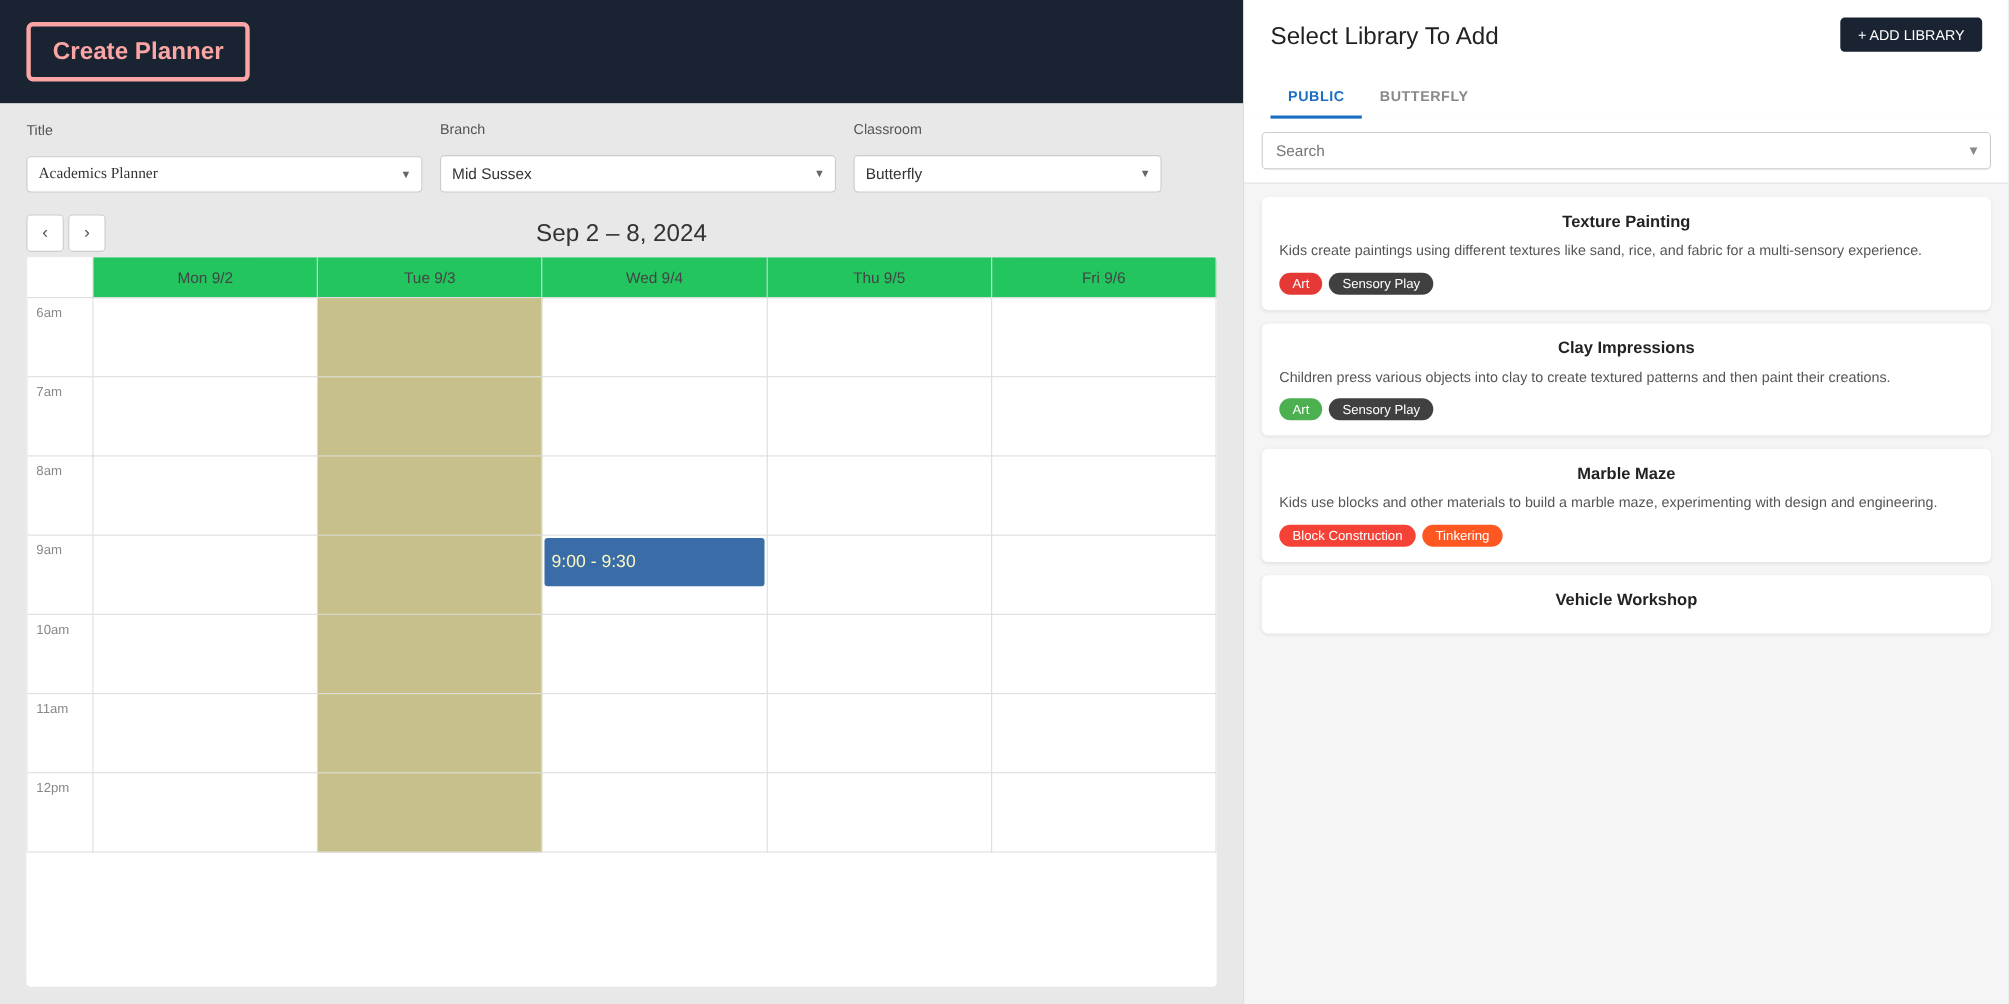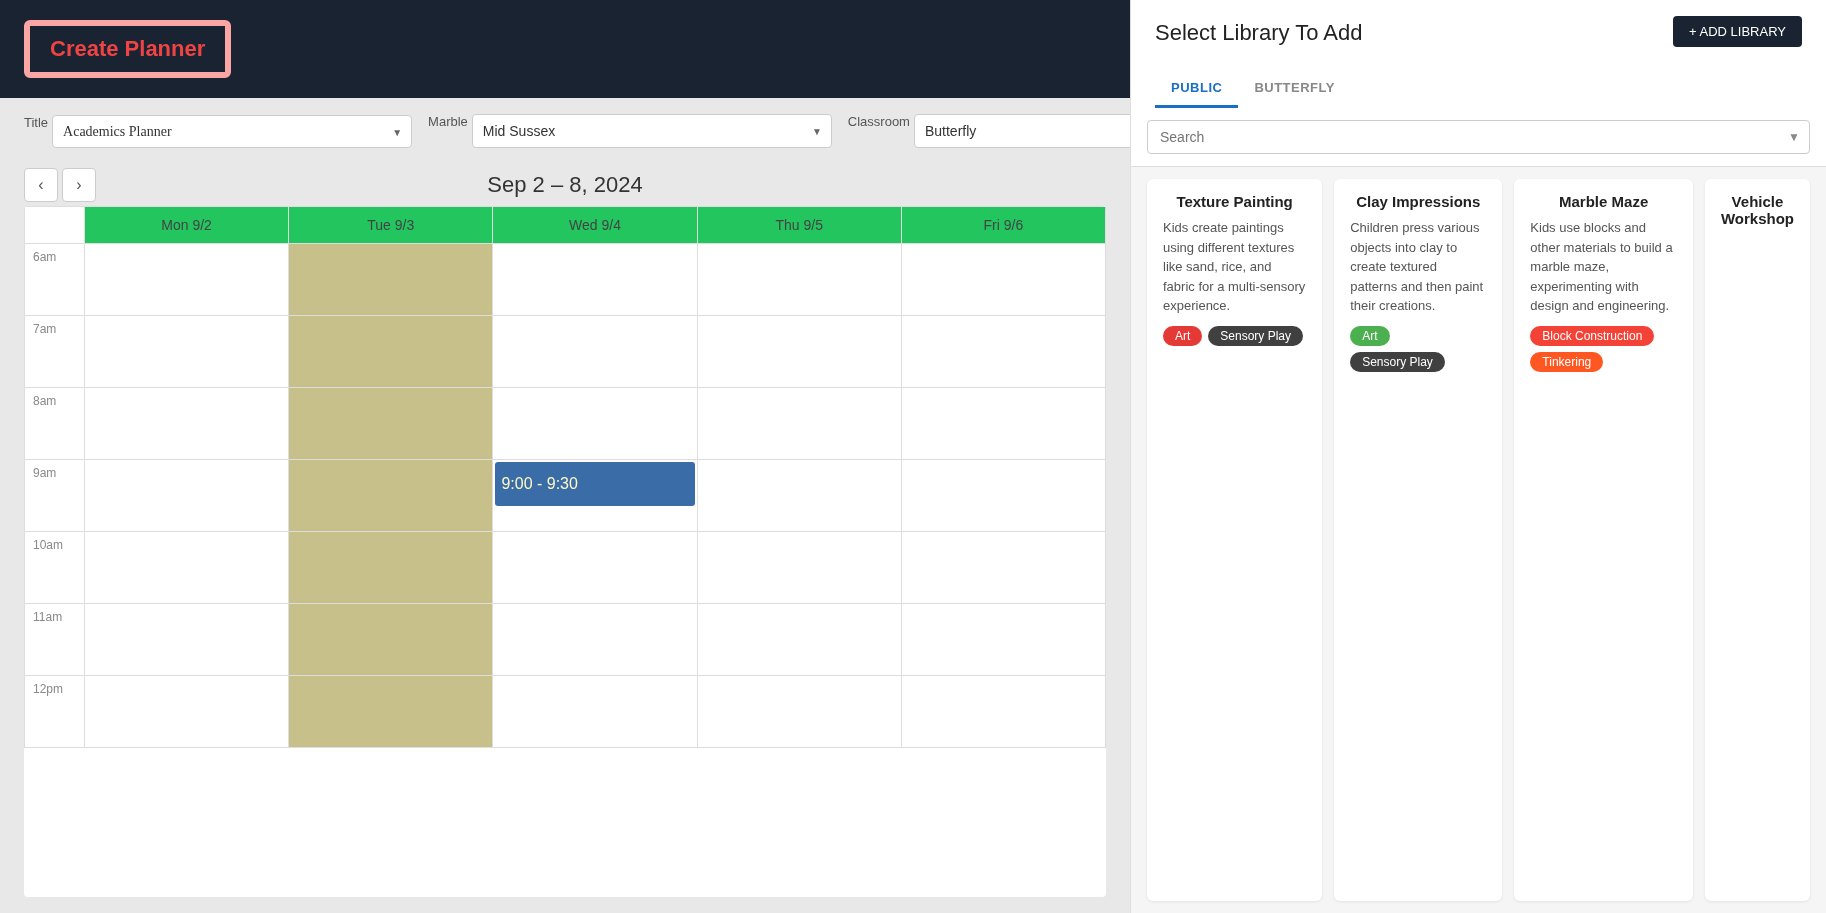--- a/index.html
+++ b/index.html
@@ -16,41 +16,41 @@
 
     .planner-header {
       background: #1a2332;
       padding: 20px 24px;
       display: flex;
       align-items: center;
     }
 
     .create-planner-btn {
       background: #1a2332;
-      color: #ef4444;
-      border: 6px solid #fca5a5;
+      color: #fca5a5;
+      border: 4px solid #fca5a5;
       border-radius: 6px;
       padding: 10px 20px;
       font-size: 22px;
       font-weight: 600;
       cursor: pointer;
     }
 
     .form-row {
       display: flex;
       gap: 16px;
       padding: 16px 24px;
       background: #e8e8e8;
       align-items: flex-end;
     }
 
     .form-group {
       display: flex;
-      flex-direction: row;
-      gap: 4px;
+      flex-direction: column;
+      gap: 16px;
     }
 
     .form-group label {
       font-size: 13px;
       color: #555;
     }
 
     .form-group select {
       border: 1px solid #ccc;
       border-radius: 4px;
@@ -275,21 +275,21 @@
       right: 10px;
       color: #888;
       font-size: 12px;
     }
 
     .library-list {
       flex: 1;
       overflow-y: auto;
       padding: 12px 16px;
       display: flex;
-      flex-direction: row;
+      flex-direction: column;
       gap: 12px;
     }
 
     .library-card {
       background: white;
       border-radius: 6px;
       padding: 14px 16px;
       box-shadow: 0 1px 3px rgba(0,0,0,0.08);
     }
 
@@ -339,21 +339,21 @@
   <div class="form-row">
     <div class="form-group title-group">
       <label>Title</label>
       <div class="select-wrapper">
         <select>
           <option>Academics Planner</option>
         </select>
       </div>
     </div>
     <div class="form-group branch-group">
-      <label>Marble</label>
+      <label>Branch</label>
       <div class="select-wrapper">
         <select>
           <option>Mid Sussex</option>
         </select>
       </div>
     </div>
     <div class="form-group classroom-group">
       <label>Classroom</label>
       <div class="select-wrapper">
         <select>

